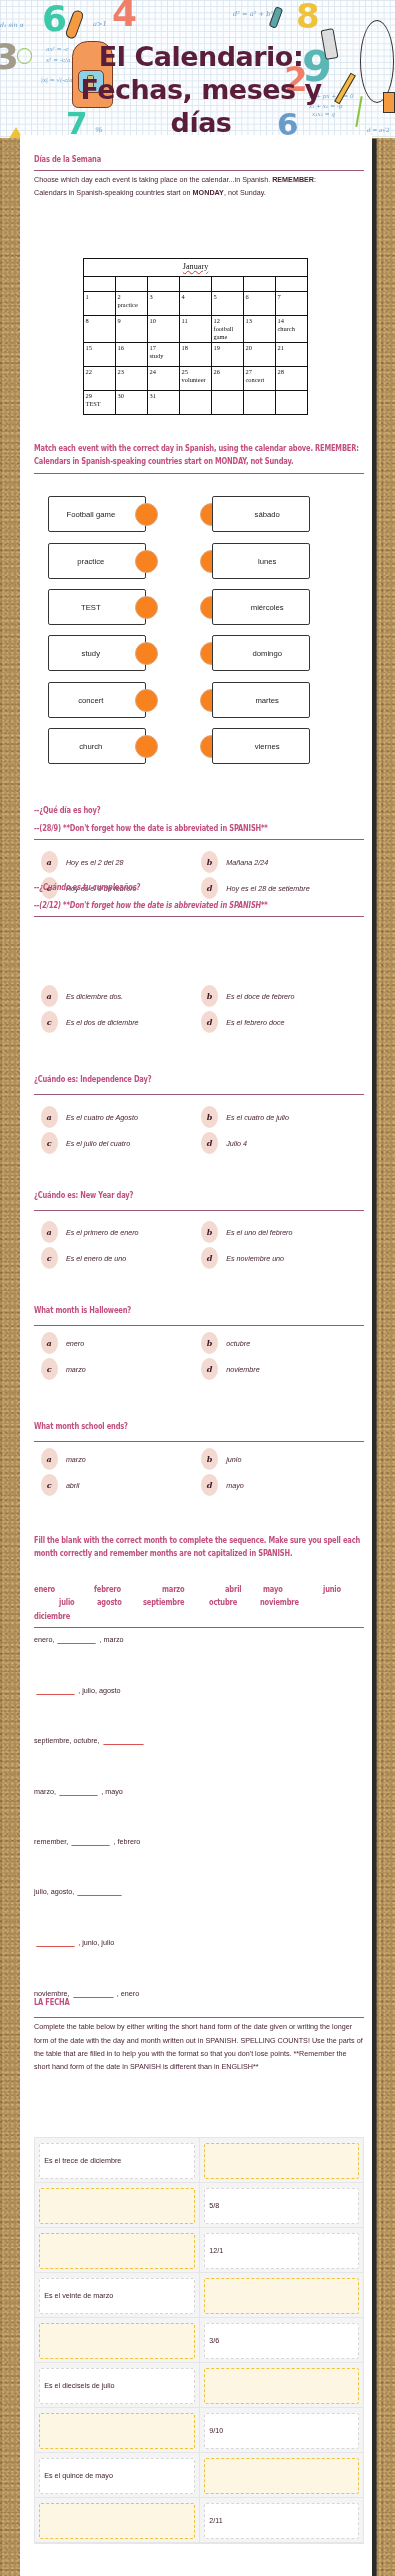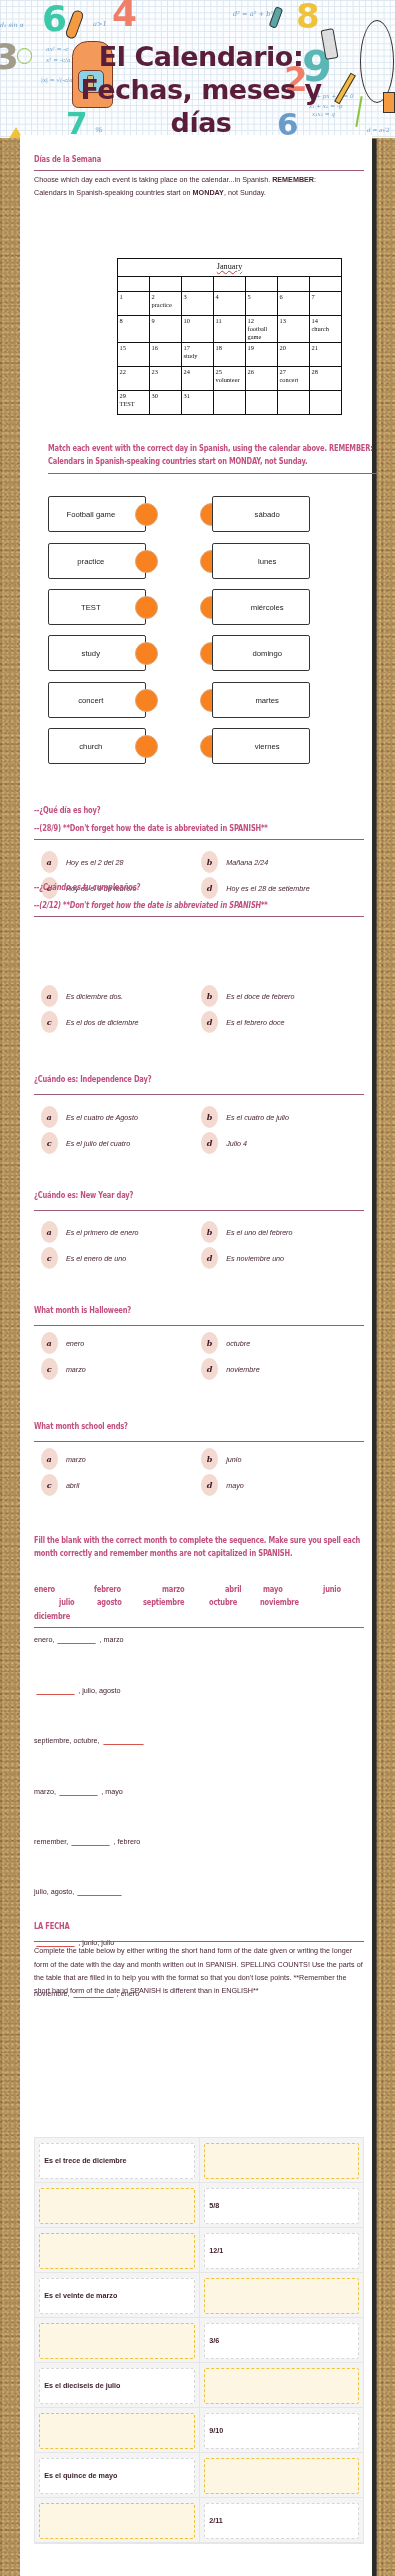--- a/index.html
+++ b/index.html
@@ -66,21 +66,20 @@
   .rule { height: 0.5px; background: #9a5a78; margin-top: 4.1px; }
   .body-text { font-size: 7.2px; line-height: 13.4px; color: #4a2236; }
   .body-text b { font-weight: bold; color: #4a2236; }
 
   
   .calendar {
     position: absolute; left: 83px; top: 258px;
     border-collapse: collapse;
     font-family: "Liberation Serif", serif; color: #111;
     background: #fff;
-    margin-left: 34px;
   }
   .calendar td { border: 0.7px solid #111; width: 32px; vertical-align: top; font-size: 6.4px; line-height: 8.2px; padding: 0.5px 1.5px; }
   .calendar .month-row td { height: 17.5px; text-align: center; vertical-align: middle; font-size: 8.2px; }
   .calendar .month-row span { text-decoration: underline wavy #d33; text-decoration-thickness: 0.5px; }
   .calendar .blank-row td { height: 15.5px; }
   .calendar .week td { height: 24px; }
   .calendar .week.tall td { height: 27px; }
   .calendar .ev { font-size: 6.4px; display: block; }
 
   
@@ -114,21 +113,21 @@
   
   .fill-line { position: absolute; left: 34px; font-size: 7.2px; color: #3b1a2a; white-space: nowrap; display: flex; align-items: flex-end; }
   .blank { display: inline-block; width: 39px; height: 10.3px; border-bottom: 0.7px solid #d9534f; border-radius: 0 0 1.5px 1.5px; margin: 0 3.1px; vertical-align: bottom; }
   .blank.lead { margin-left: 2.1px; }
 
   .word-bank { position: absolute; left: 34px; width: 330px; }
 
   
   .date-table { position: absolute; left: 34px; width: 330px; background: #f4f4f5; border: 0.5px solid #e6e6e8; }
   .dt-row { display: flex; height: 45px; border-bottom: 0.5px solid #e6e6e8; }
-  .dt-cell { width: 50%; padding: 4.6px 3.6px; font-weight: bold; }
+  .dt-cell { width: 50%; padding: 4.6px 3.6px; }
   .dt-cell + .dt-cell { border-left: 0.5px solid #e6e6e8; }
   .dt-box {
     width: 100%; height: 36px; border-radius: 2.1px;
     display: flex; align-items: center; padding-left: 4.6px;
     font-size: 7.2px; color: #3b1a2a;
   }
   .dt-box.given { background: #fff; border: 0.6px dashed #d7d7da; }
   .dt-box.answer { background: #fdf6e3; border: 0.8px dashed #efc23c; }
 </style>
 </head>
@@ -237,21 +236,21 @@
     <td><span>30</span></td>
     <td><span>31</span></td>
     <td></td>
     <td></td>
     <td></td>
     <td></td>
   </tr>
 </tbody>
   </table>
 
-<div class="inner" style="left:48px;top:442px;width:330px;">
+<div class="inner" style="left:34px;top:442px;width:330px;">
   <div class="sec-title wrap">Match each event with the correct day in Spanish, using the calendar above. REMEMBER: Calendars in Spanish-speaking countries start on MONDAY, not Sunday.</div>
   <div class="rule" style="margin-top:4.1px;"></div>
 </div>
 
 <div class="match-row" style="top:496px;">
   <div class="match-box left">
       <span>Football game</span>
     </div>
   <div class="dot left"></div>
   <div class="dot right"></div>
@@ -499,21 +498,21 @@
 <div class="fill-line" style="top:1937px;">
   <span class="blank lead"></span>
     <span>, junio, julio</span>
 </div>
 <div class="fill-line" style="top:1988px;">
   <span>noviembre,</span>
     <span class="blank" style="width:41px;"></span>
     <span>, enero</span>
 </div>
 
-<div class="inner" style="left:34px;top:1920px;width:330px;">
+<div class="inner" style="left:34px;top:1996px;width:330px;">
   <div class="sec-title">LA FECHA</div>
   <div class="rule" style="margin-top:7.2px;"></div>
   <p class="body-text" style="margin-top:3.1px;">Complete the table below by either writing the short hand form of the date given or writing the longer form of the date with the day and month written out in SPANISH. SPELLING COUNTS! Use the parts of the table that are filled in to help you with the format so that you don't lose points. **Remember the short hand form of the date in SPANISH is different than in ENGLISH**</p>
 </div>
 
 <div class="date-table" style="top:2137px;">
   <div class="dt-row">
       <div class="dt-cell">
         <div class="dt-box given">Es el trece de diciembre</div>
       </div>

